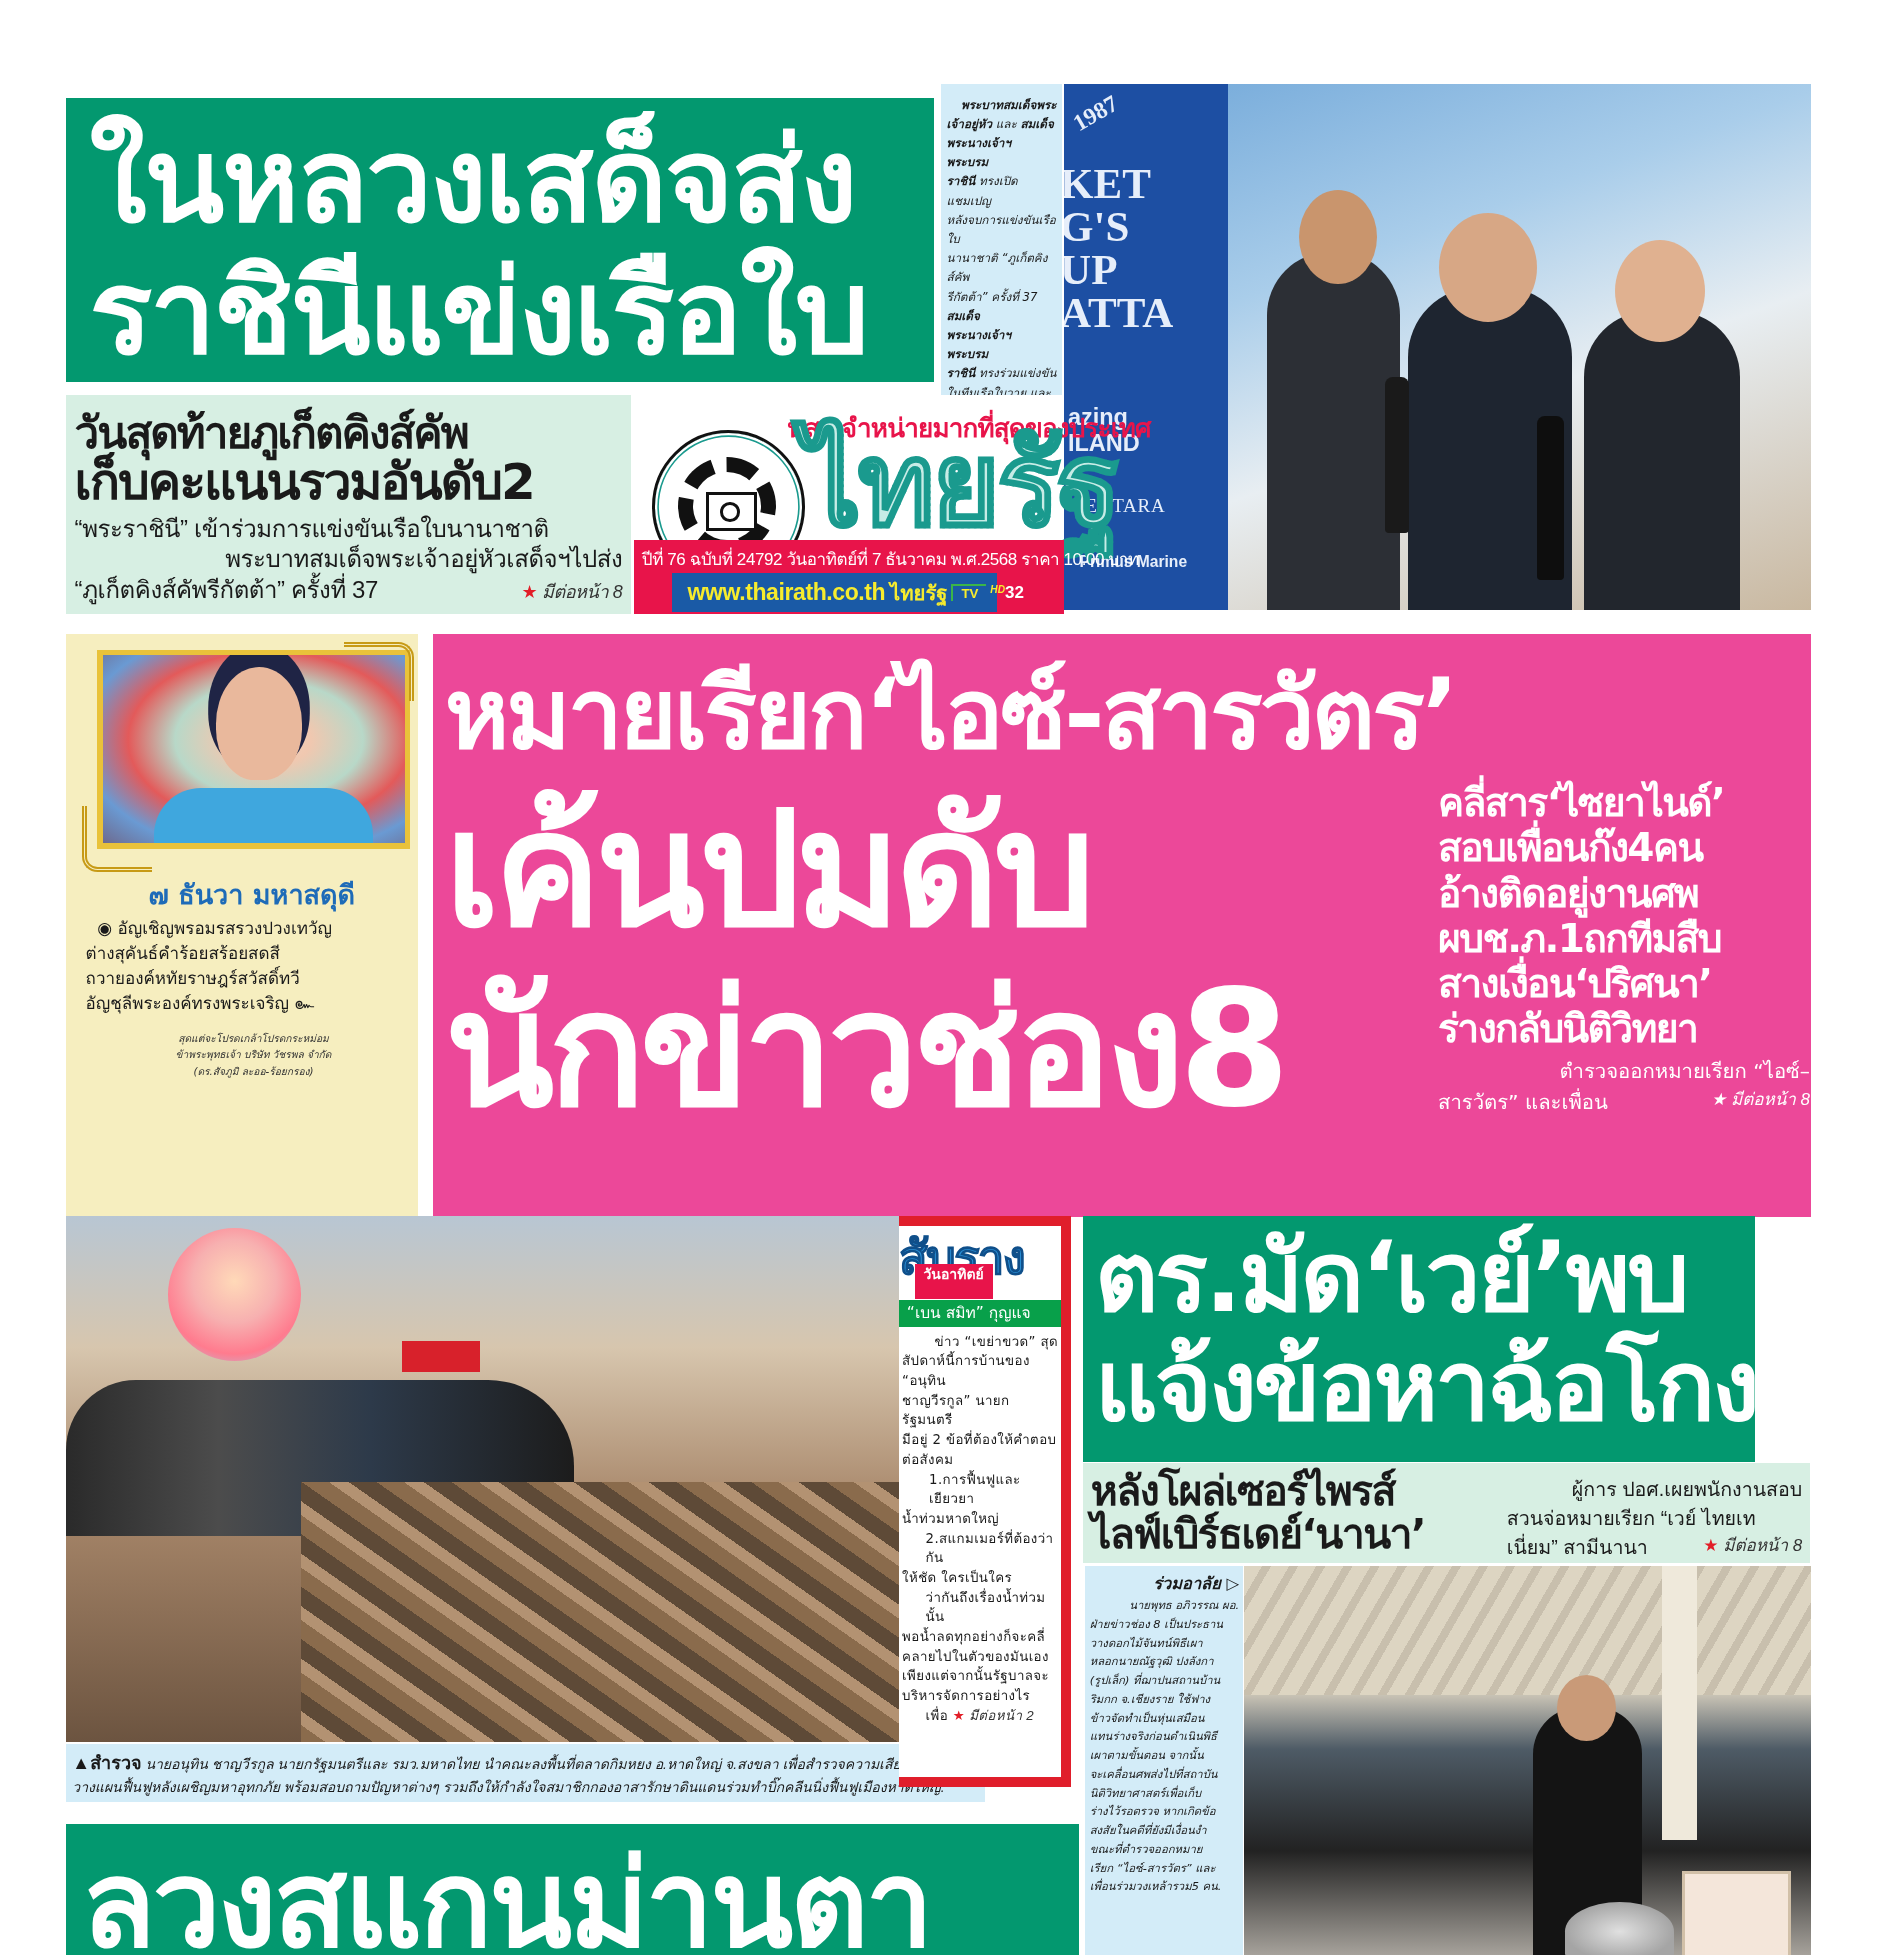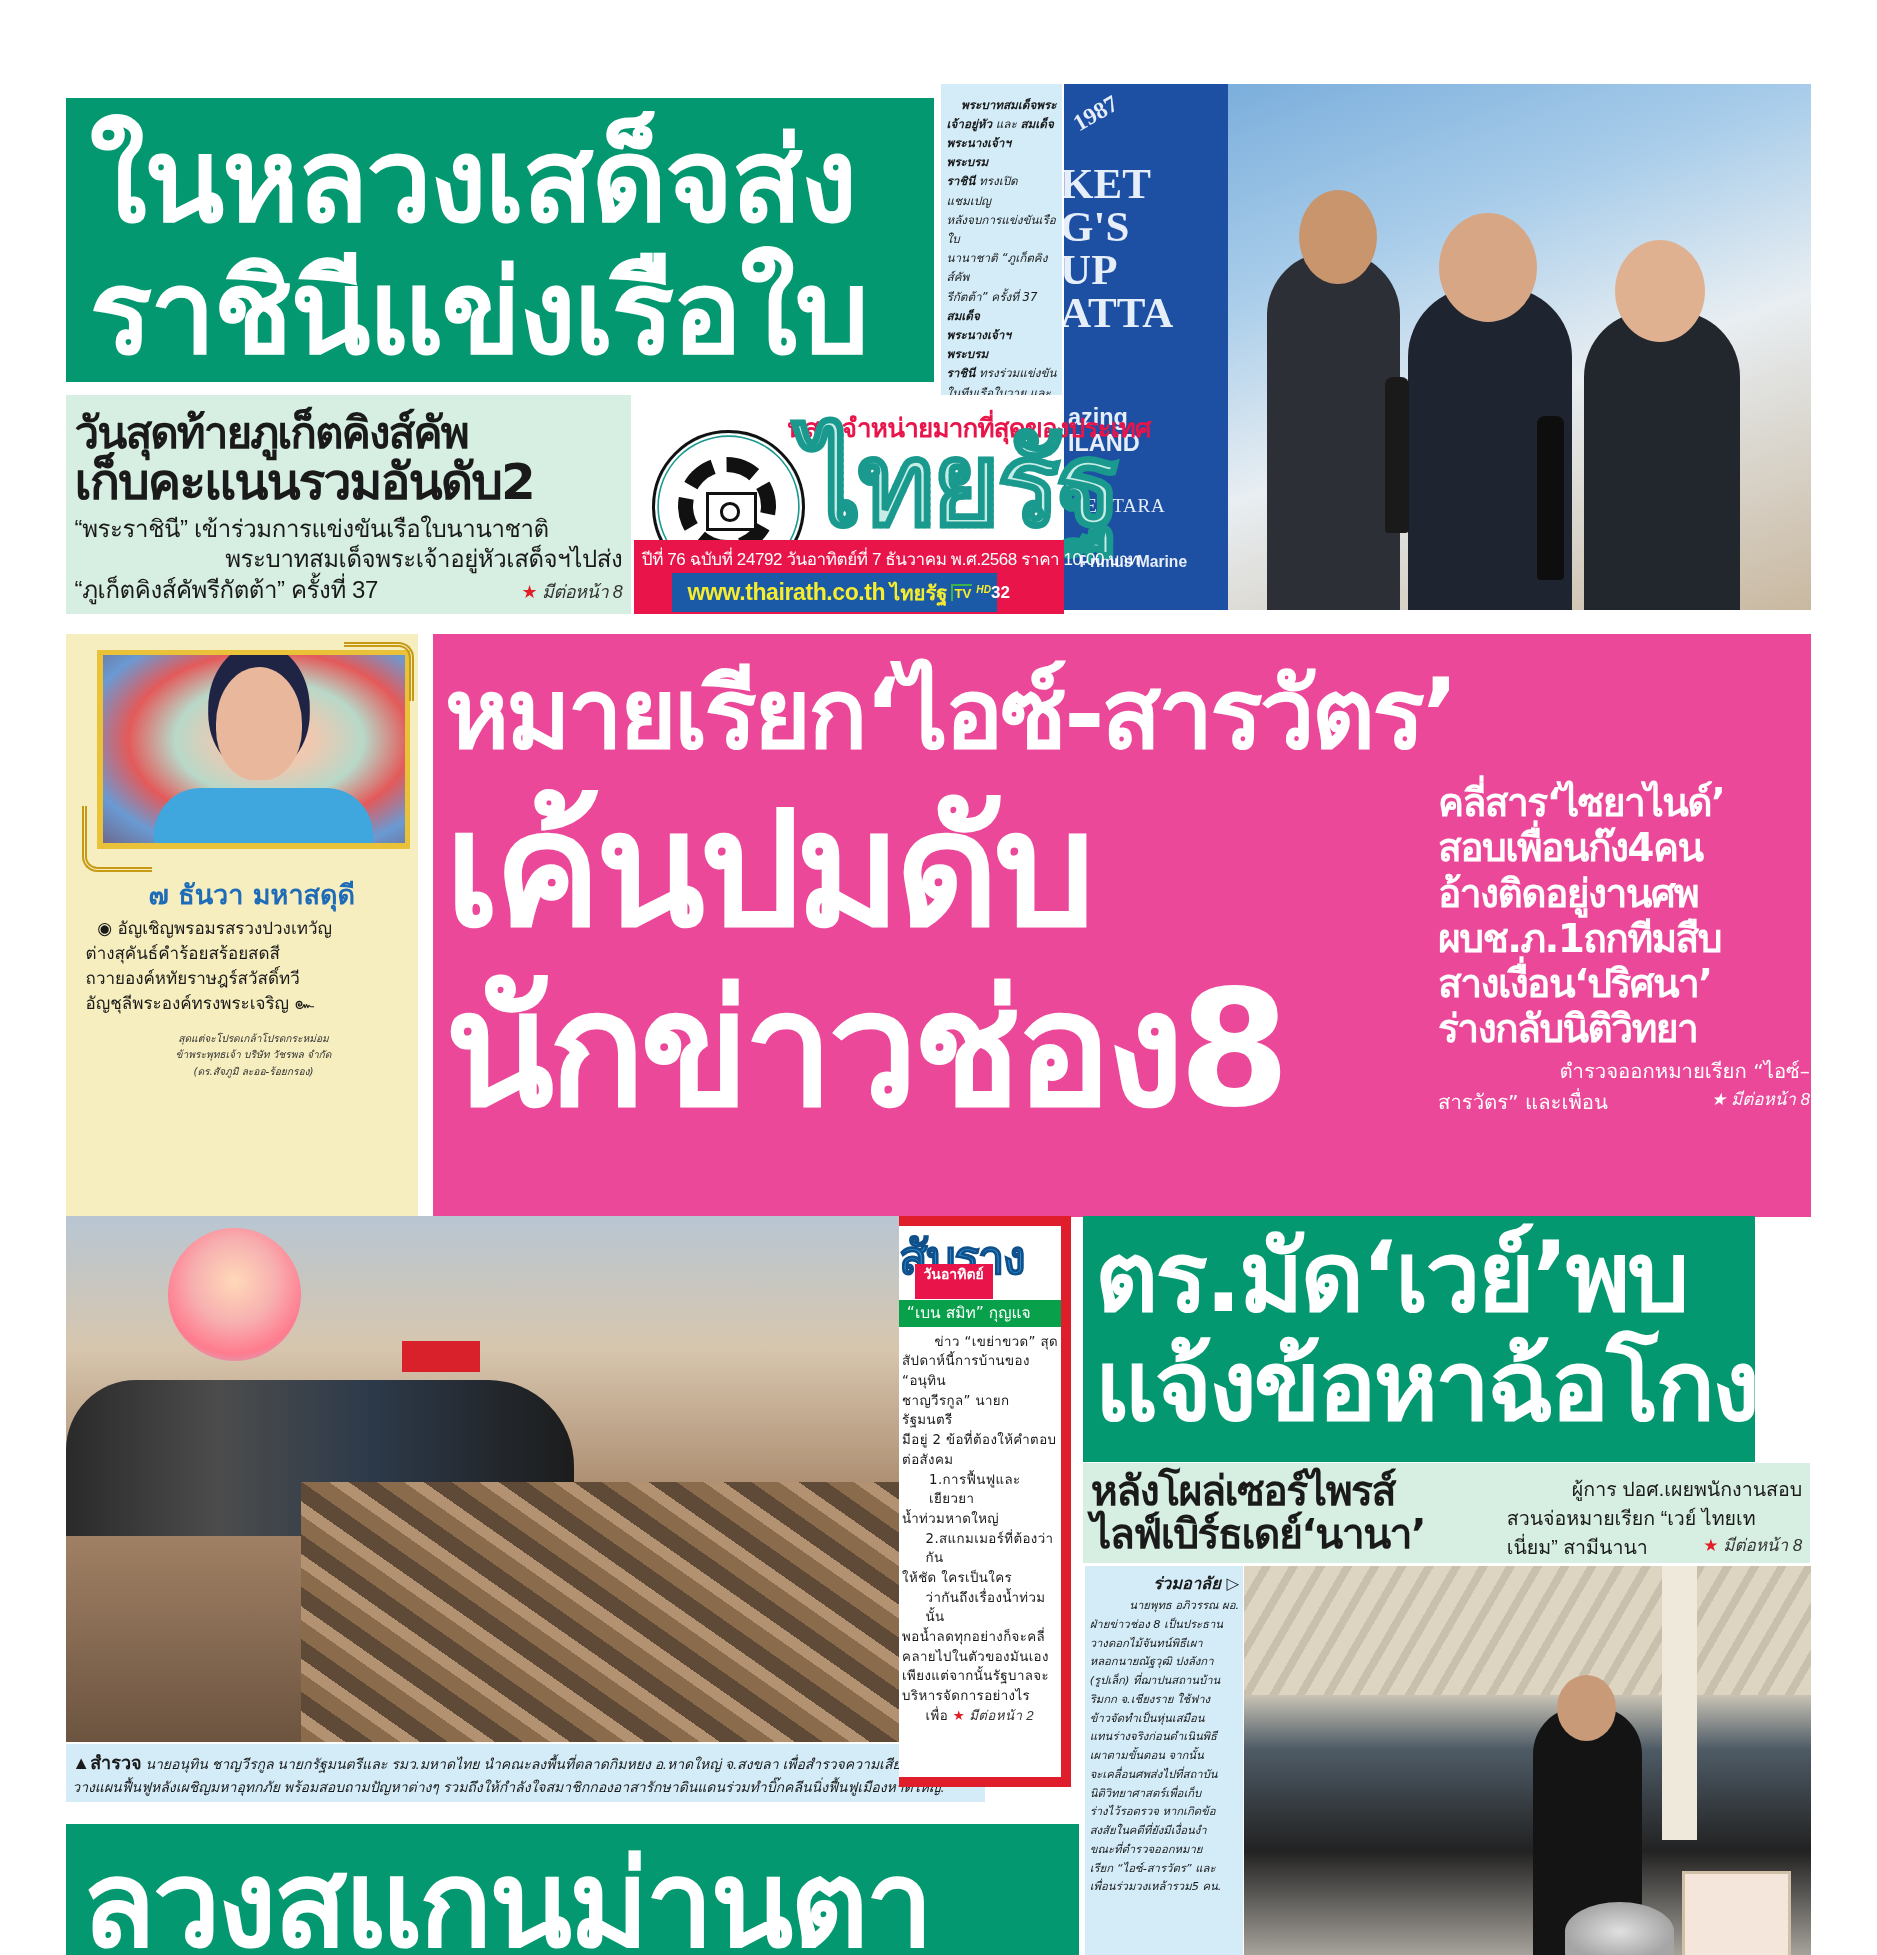--- a/index.html
+++ b/index.html
@@ -87,21 +87,21 @@
       <div style="position:absolute; left:11.7px; top:7px; width:19.6px; height:19.6px; border-radius:50%; border:3.1px solid #111;"></div>
     </div>
   </div>
   <div class="abs" style="left:153px; top:11.7px; color:#e8144a; font-family:'Liberation Sans', sans-serif; font-weight:bold; font-size:26px; letter-spacing:-0.8px; white-space:nowrap;">นสพ.จำหน่ายมากที่สุดของประเทศ</div>
   <div class="abs" style="left:168px; top:31px; color:#c7ece6; -webkit-text-stroke:3.1px #1a9a8e; font-family:'DejaVu Sans', sans-serif; font-weight:bold; font-size:117px; letter-spacing:-3.1px; line-height:1; white-space:nowrap; background-image:radial-gradient(#1a9a8e 30%, transparent 32%); background-size:6.3px 6.3px; -webkit-background-clip:text;">ไทยรัฐ</div>
   <div class="abs" style="left:0; top:145px; width:430px; height:74px; background:#e8144a;">
     <div style="position:absolute; left:7.8px; top:4.7px; color:#ffffff; font-family:'Liberation Sans', sans-serif; font-size:17px; white-space:nowrap; letter-spacing:-0.4px;">ปีที่ 76 ฉบับที่ 24792 วันอาทิตย์ที่ 7 ธันวาคม พ.ศ.2568 ราคา 10.00 บาท</div>
     <div class="abs" style="left:38px; top:33px; width:325px; height:39px; background:#1a5aa6; display:flex; align-items:center; padding-left:15.6px;">
       <span style="color:#f7ec2d; font-family:'Liberation Sans', sans-serif; font-weight:bold; font-size:23px; letter-spacing:-0.4px;">www.thairath.co.th</span>
       <span style="color:#f7ec2d; font-family:'Liberation Sans', sans-serif; font-weight:bold; font-size:20.3px; margin-left:4.7px;">ไทยรัฐ</span>
-      <span style="display:inline-block; margin-left:3.9px; border-left:2px solid #3bb54a; border-top:2px solid #3bb54a; padding:0 1px; color:#f7ec2d; font-family:'Liberation Sans', sans-serif; font-weight:bold; font-size:13.3px;"><span>TV</span></span>
+      <span style="display:inline-block; margin-left:3.9px; border-left:2px solid #3bb54a; border-top:2px solid #3bb54a; padding:0 8px; color:#f7ec2d; font-family:'Liberation Sans', sans-serif; font-weight:bold; font-size:13.3px;"><span>TV</span></span>
       <span style="display:inline-flex; margin-left:3.9px; color:#ffffff; font-family:'Liberation Sans', sans-serif; font-weight:bold; line-height:0.9;">
         <span style="font-size:10.2px; font-style:italic; color:#f7ec2d;">HD</span>
         <span style="font-size:17px;">32</span>
       </span>
     </div>
   </div>
 </div>
 
 <div class="abs" style="left:66px; top:634px; width:352px; height:585px; background:#f6eebf;">
   <div class="abs" style="left:31px; top:15.6px; width:313px; height:199px; background:#e9c23a; padding:5.5px;">

